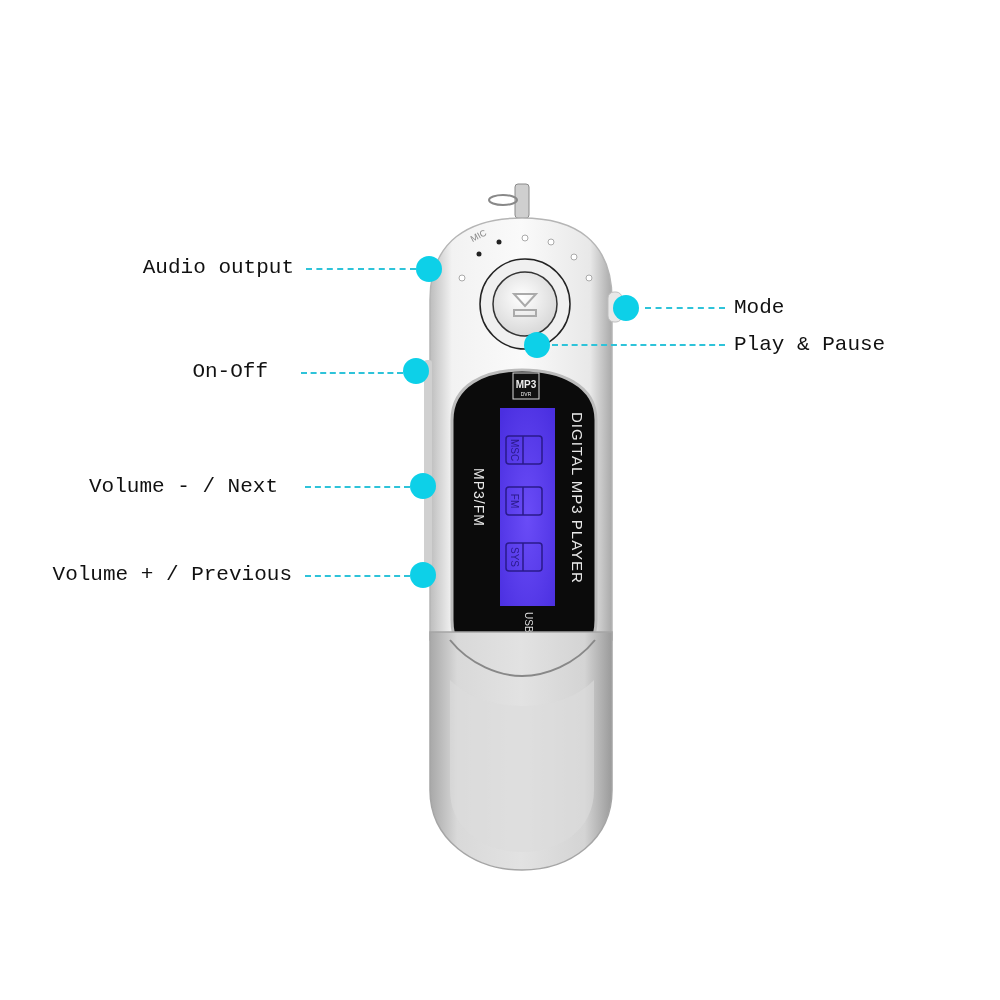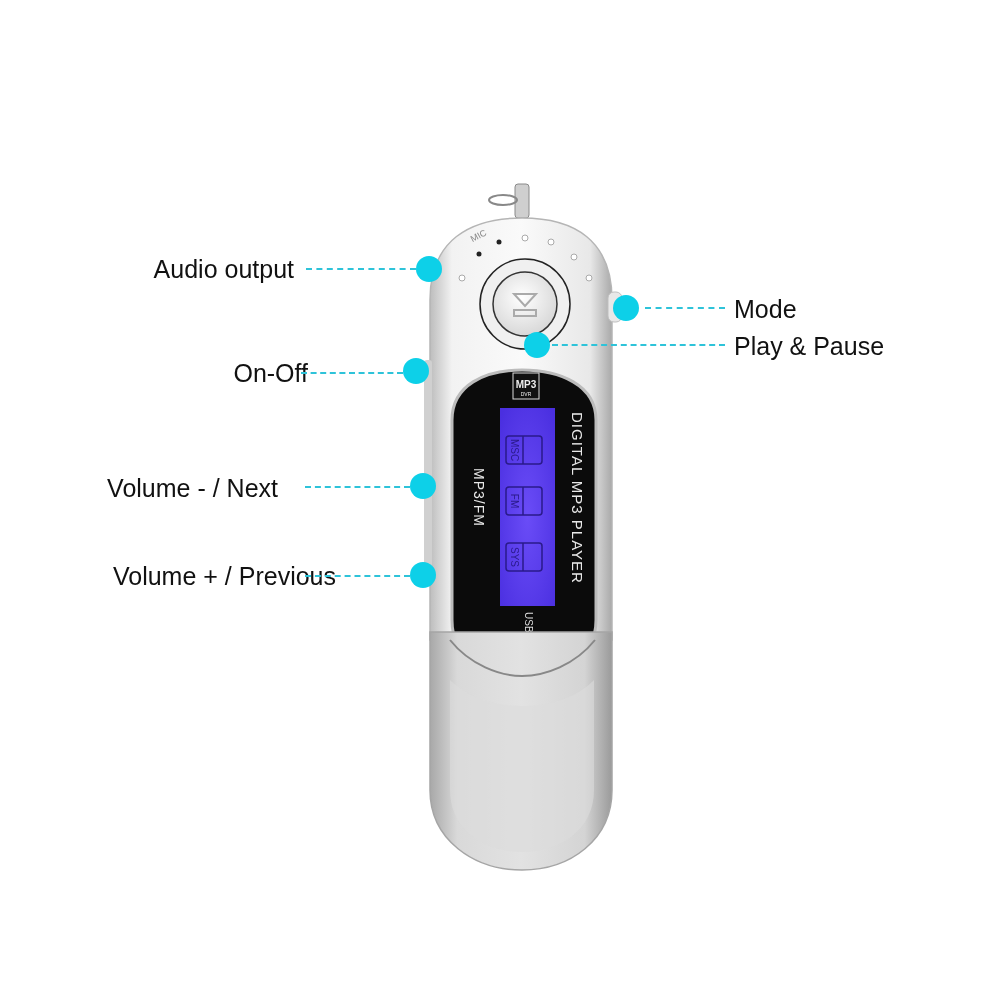--- a/index.html
+++ b/index.html
@@ -1,17 +1,17 @@
 <!DOCTYPE html>
 <html><head>
 <meta charset="utf-8">
 <style>
   html, body { margin:0; padding:0; background:#ffffff; }
   body { width:1000px; height:1000px; position:relative; overflow:hidden; font-family:"Liberation Sans", sans-serif; }
-  .label { position:absolute; font-size:25px; color:#111; white-space:nowrap; line-height:1; }
+  .label { position:absolute; font-size:21px; color:#111; white-space:nowrap; line-height:1;font-family:Liberation Mono, monospace; }
   .label.left { text-align:right; }
   .dash { position:absolute; height:0; border-top:2px dashed #2ec3d9; }
   .dot { position:absolute; width:26px; height:26px; border-radius:50%; background:#0dd0e8; }
   #device { position:absolute; left:0; top:0; }
 </style>
 </head>
 <body>
 
 <svg id="device" width="1000" height="1000" viewBox="0 0 1000 1000">
   <defs>
@@ -100,33 +100,33 @@
   <path d="M450,680 L450,790 C450,830 485,852 522,852 C560,852 594,830 594,790 L594,680 C575,700 545,706 522,706 C500,706 470,700 450,680 Z" fill="#dcdcdc" opacity="0.6"></path>
 </svg>
 
 <div>
   <span class="label left" style="right:706px; top:257px;">Audio output</span>
   <div class="dash" style="left:306px; top:268px; width:110px;"></div>
   <div class="dot" style="left:416px; top:256px;"></div>
 </div>
 
 <div>
-  <span class="label left" style="right:692px; top:361px;">On-Off</span>
+  <span class="label left" style="right:732px; top:361px;">On-Off</span>
   <div class="dash" style="left:301px; top:372px; width:102px;"></div>
   <div class="dot" style="left:403px; top:358px;"></div>
 </div>
 
 <div>
   <span class="label left" style="right:722px; top:476px;">Volume - / Next</span>
   <div class="dash" style="left:305px; top:486px; width:105px;"></div>
   <div class="dot" style="left:410px; top:473px;"></div>
 </div>
 
 <div>
-  <span class="label left" style="right:664px; top:564px;">Volume + / Previous</span>
+  <span class="label left" style="right:708px; top:564px;">Volume + / Previous</span>
   <div class="dash" style="left:305px; top:575px; width:105px;"></div>
   <div class="dot" style="left:410px; top:562px;"></div>
 </div>
 
 <div>
   <div class="dot" style="left:613px; top:295px;"></div>
   <div class="dash" style="left:645px; top:307px; width:80px;"></div>
   <span class="label" style="left:734px; top:297px;text-align:right;">Mode</span>
 </div>
 

